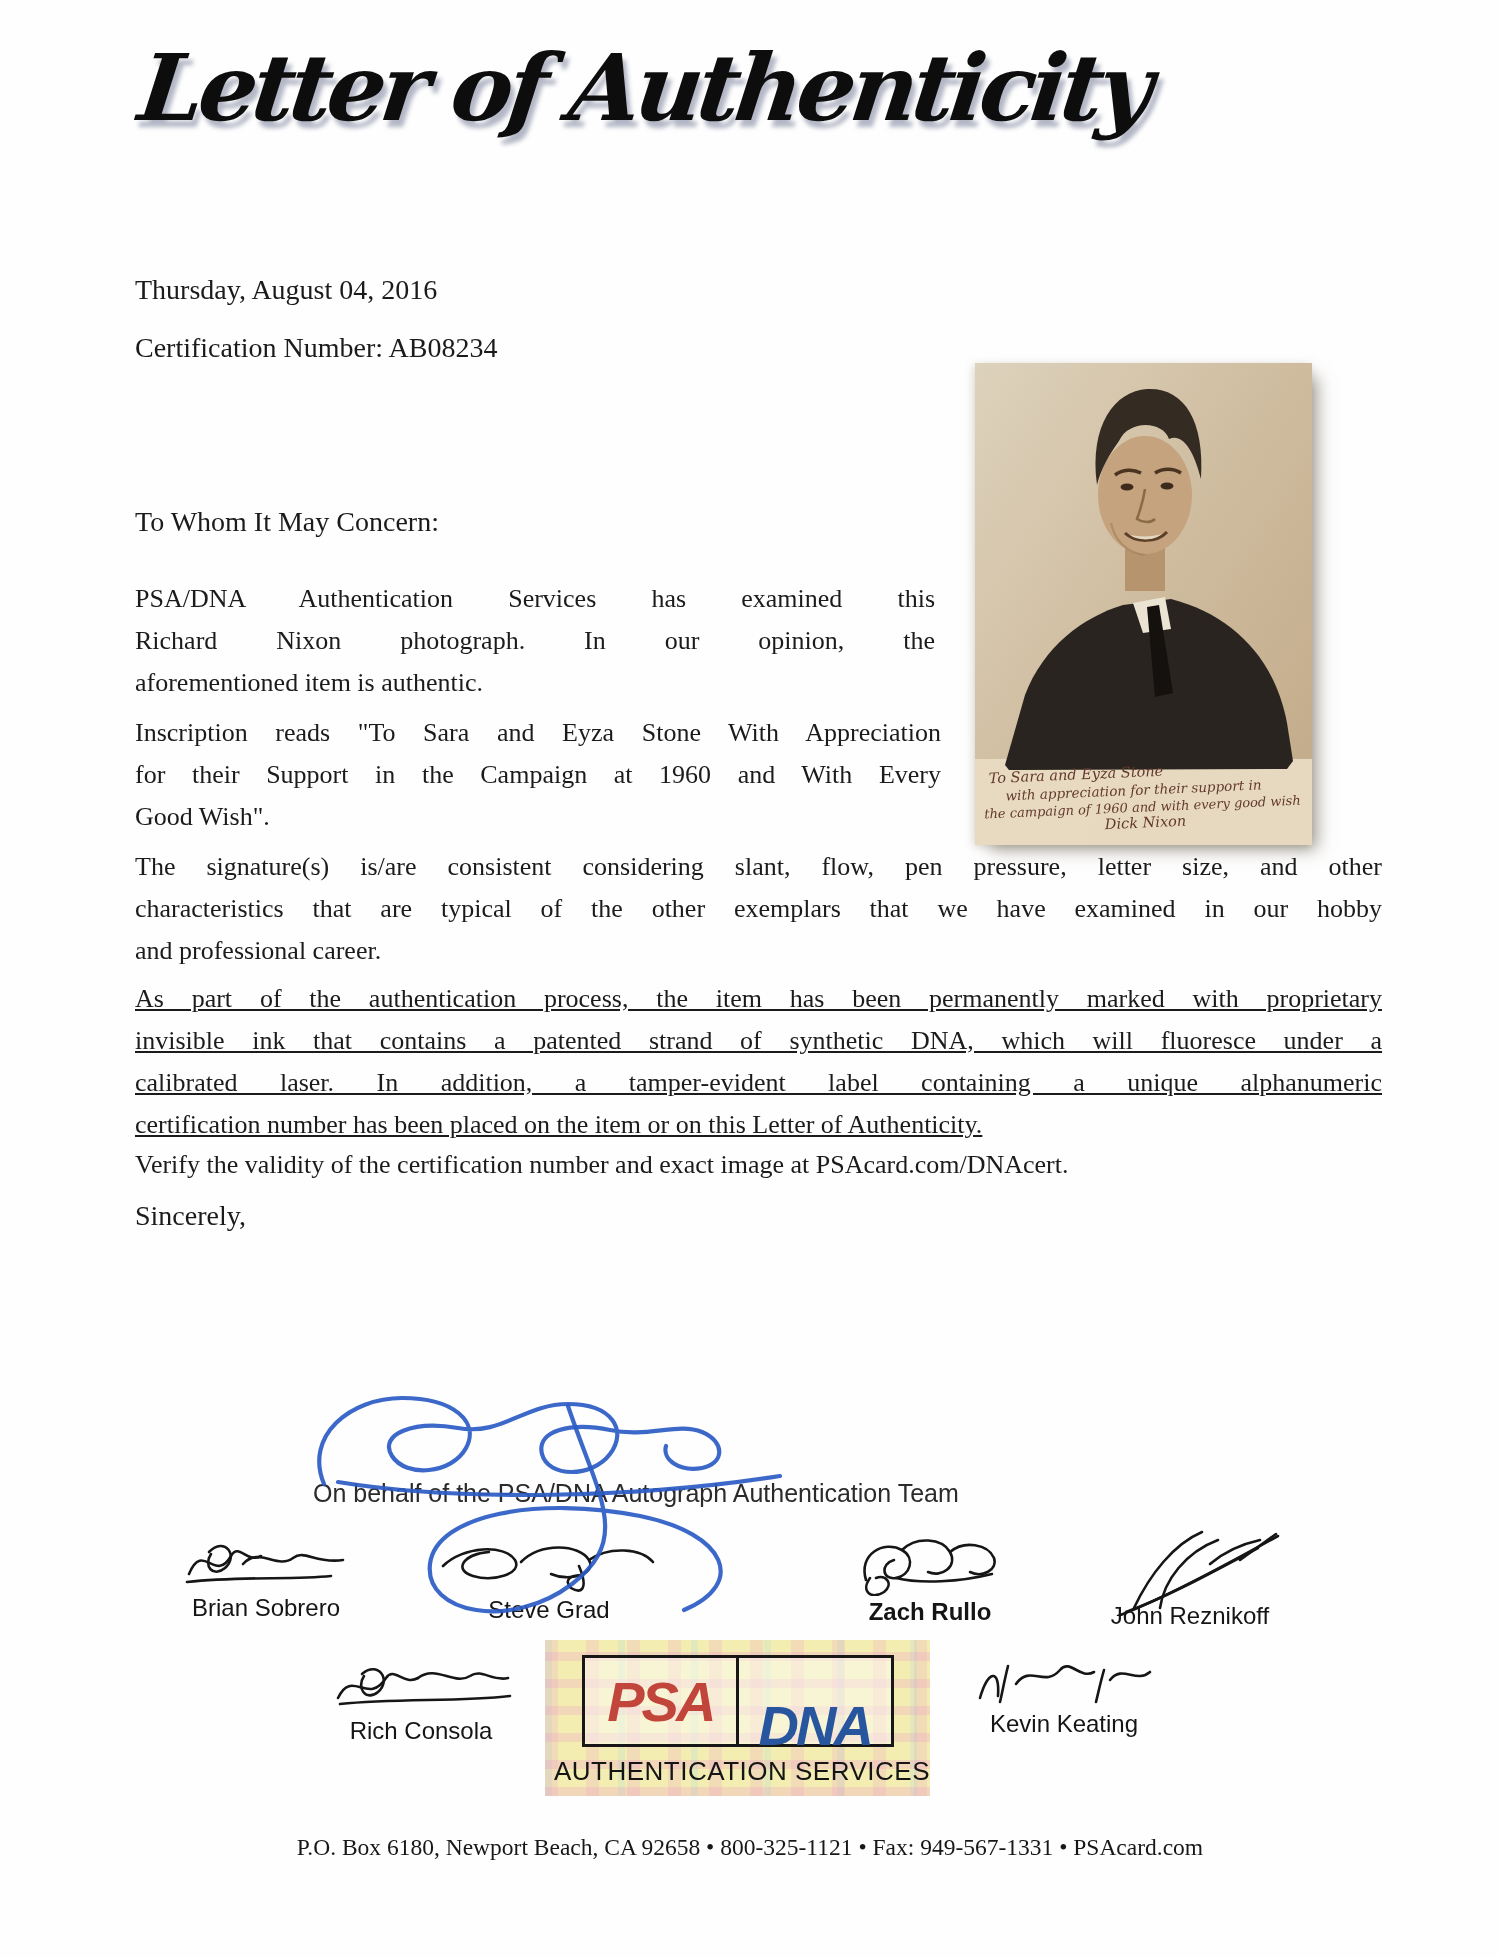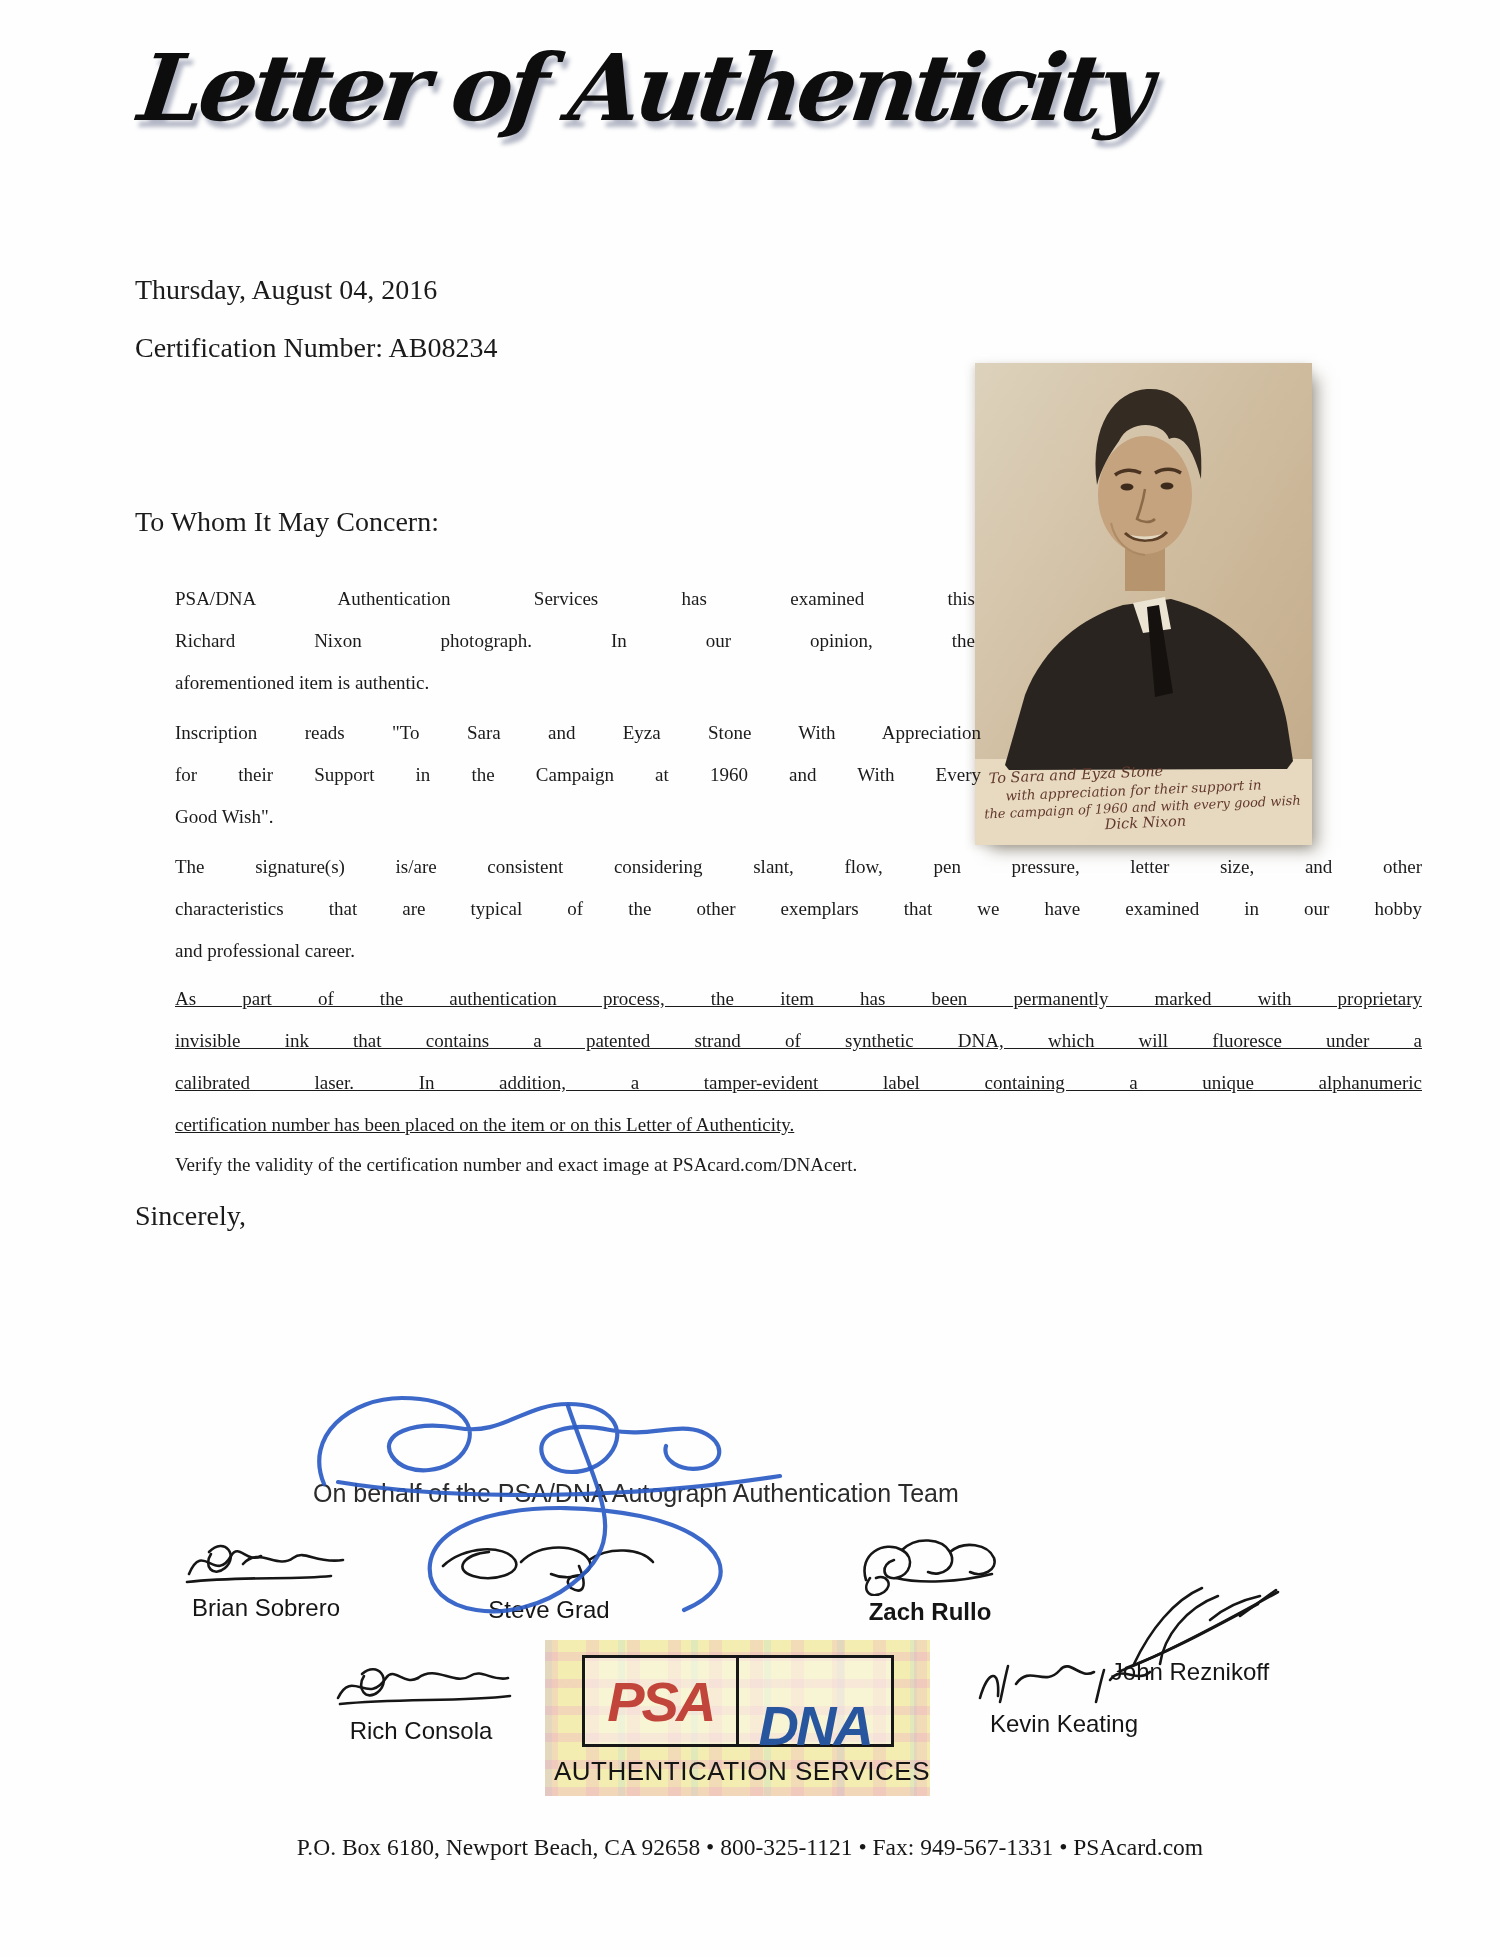--- a/index.html
+++ b/index.html
@@ -12,21 +12,21 @@
          letter-spacing:-5px;transform:skewX(-7deg);color:#0d0d0d;
          text-shadow:5px 7px 4px rgba(90,100,130,.45);}
 
   
   .meta-date{position:absolute;left:135px;top:274px;font-size:28px;}
   .meta-cert{position:absolute;left:135px;top:332px;font-size:28px;}
   .salutation{position:absolute;left:135px;top:506px;font-size:28px;}
   .sincerely{position:absolute;left:135px;top:1200px;font-size:28px;}
 
   
-  .para{position:absolute;left:135px;font-size:19px;line-height:42px;margin-left:40px;}
+  .para{position:absolute;left:135px;font-size:26px;line-height:42px;}
   .p1{top:578px;width:800px;}
   .p2{top:712px;width:806px;}
   .p3{top:846px;width:1247px;}
   .p4{top:978px;width:1247px;text-decoration:underline;}
   .p5{top:1144px;width:1247px;}
   .jline{text-align:justify;text-align-last:justify;}
   .jlast{text-align:left;}
 
   
   .photo{position:absolute;left:975px;top:363px;width:337px;height:482px;
@@ -36,21 +36,21 @@
   
   .bluesig{position:absolute;left:310px;top:1386px;width:502px;height:248px;z-index:6;}
   .onbehalf{position:absolute;left:313px;top:1479px;z-index:4;white-space:nowrap;
             font-family:"Liberation Sans",sans-serif;font-size:25px;color:#2b2b2b;}
   .signer{position:absolute;text-align:center;z-index:3;}
   .signer svg{display:block;margin:0 auto;}
   .signer .name{font-family:"Liberation Sans",sans-serif;font-size:24px;color:#151515;margin-top:2px;white-space:nowrap;}
   .sig-brian{left:178px;top:1534px;width:176px;}
   .sig-steve{left:426px;top:1532px;width:246px;}
   .sig-zach{left:848px;top:1534px;width:164px;font-weight:bold;}
-  .sig-john{left:1088px;top:1580px;width:204px;text-align:center;}
+  .sig-john{left:1088px;top:1524px;width:204px;text-align:center;}
   .sig-john .name{margin-top:-14px;}
   .sig-rich{left:328px;top:1660px;width:186px;}
   .sig-kevin{left:968px;top:1656px;width:192px;}
   .ink{stroke:#161616;stroke-width:2.6;fill:none;stroke-linecap:round;stroke-linejoin:round;}
   .ink-blue{stroke:#2b5cc4;stroke-width:4.2;fill:none;stroke-linecap:round;stroke-linejoin:round;opacity:.92;}
 
   
   .logo{position:absolute;left:545px;top:1640px;width:385px;height:156px;background:#f3edb2;
         background-image:
           repeating-linear-gradient(0deg,rgba(235,130,210,.20) 0 9px,transparent 9px 27px),

